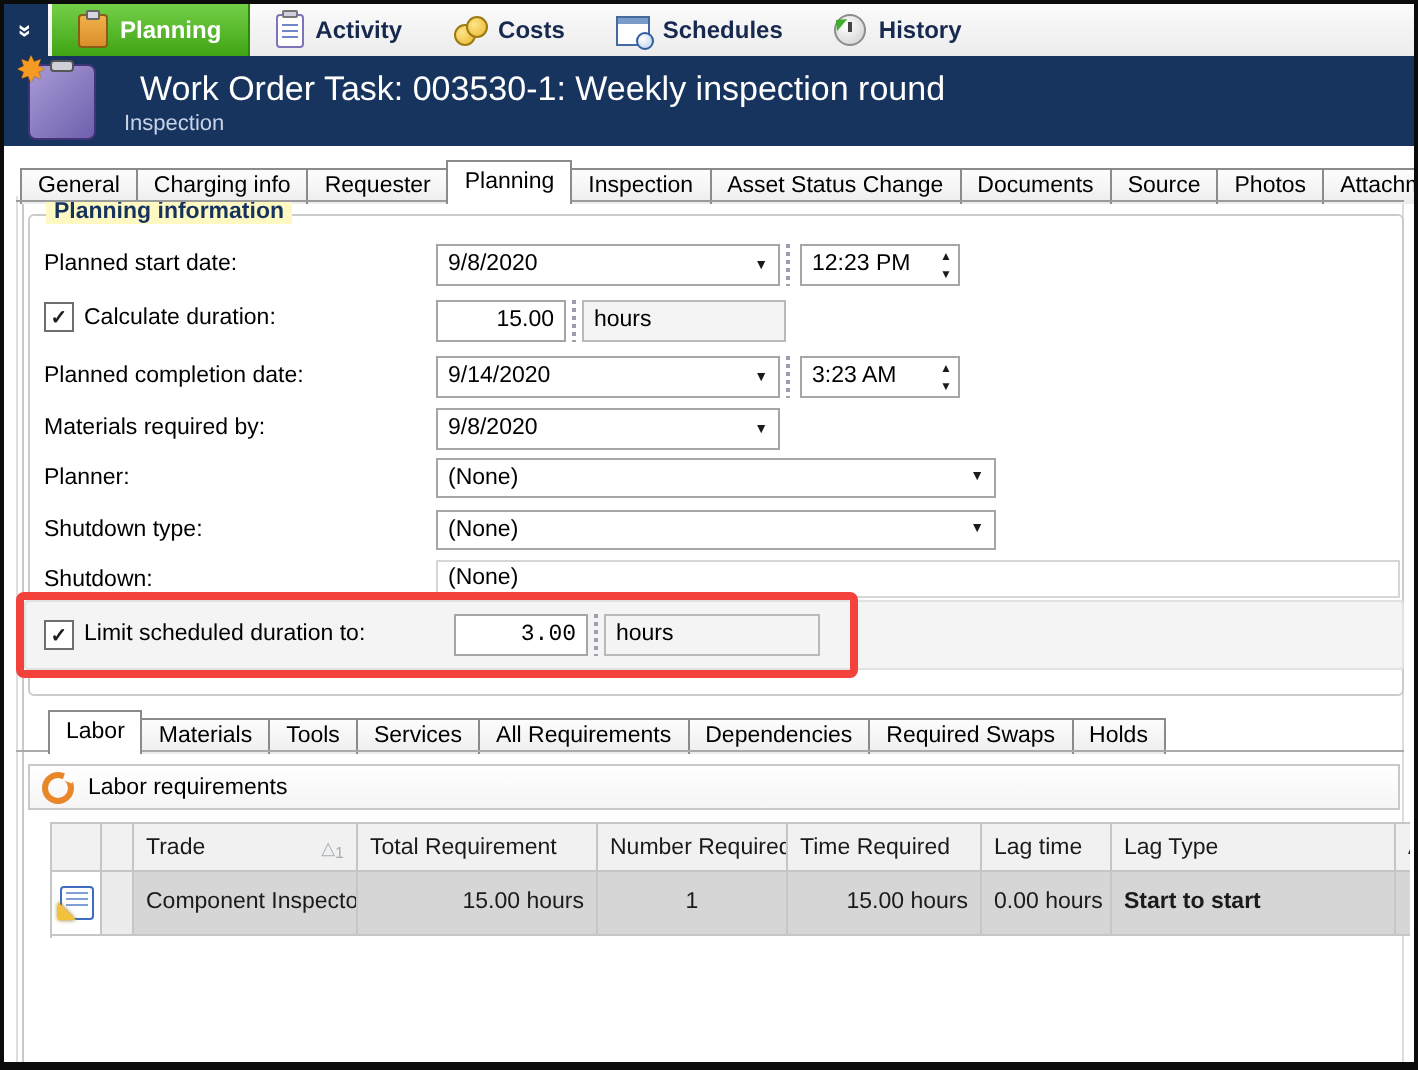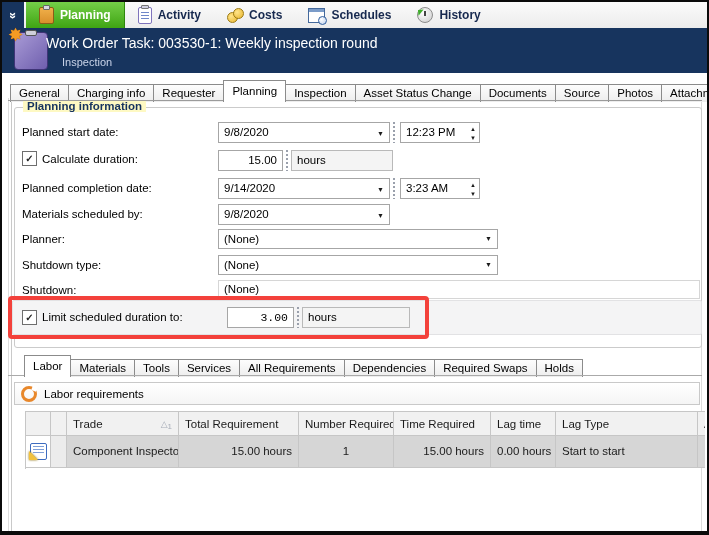--- a/index.html
+++ b/index.html
@@ -27,21 +27,21 @@
   .i-sched::after{content:"";position:absolute;right:-3px;bottom:-3px;width:7px;height:7px;border-radius:50%;background:radial-gradient(circle at 35% 35%,#ffffff,#b9cdeb);border:1px solid #2f5e9e;}
   .i-hist{width:14px;height:14px;border-radius:50%;background:radial-gradient(circle at 38% 35%,#ffffff,#cccccc);border:1px solid #8c8c8c;position:relative;}
   .i-hist::before{content:"";position:absolute;left:6px;top:3px;width:2px;height:5px;background:#444;}
   .i-hist::after{content:"";position:absolute;left:-4px;top:-2px;border:4px solid transparent;border-right-color:#3fae2a;transform:rotate(40deg);}
 
   
   .band{left:0;top:26px;width:705px;height:45px;background:#17345E;color:#fff;}
   .wo-badge{position:absolute;left:12px;top:4px;width:32px;height:36px;background:linear-gradient(135deg,#a99bd6,#6f5fae);border:1px solid #3f3477;border-radius:4px;}
   .wo-badge::before{content:"";position:absolute;left:10px;top:-3px;width:10px;height:4px;background:#cfcfda;border:1px solid #555;border-radius:2px;}
   .wo-star{position:absolute;left:-7px;top:-9px;color:#f59b23;font-size:18px;text-shadow:0 0 1px #8f4c00;}
-  .band-title{position:absolute;left:44px;top:7px;font-size:14px;}
+  .band-title{position:absolute;left:68px;top:7px;font-size:17px;}
   .band-sub{position:absolute;left:60px;top:28px;font-size:11px;color:#c9d3e8;}
 
   
   .tabstrip{display:flex;align-items:flex-end;}
   .mtabs{left:8px;top:78px;height:22px;}
   .tab{height:17px;line-height:17px;padding:0 8px;font-size:11.5px;color:#000;background:linear-gradient(#fdfdfd,#ededed);border:1px solid #8b8b8b;border-bottom:none;margin-right:-1px;cursor:pointer;white-space:nowrap;}
   .tab.active{height:21px;line-height:21px;background:#fff;position:relative;z-index:6;}
 
   
   .group{left:12px;top:105px;width:686px;height:239px;border:1px solid #cbcbcb;border-radius:3px;}
@@ -175,21 +175,21 @@
   </div>
   <div class="abs grip" style="left:391px;top:176px;height:21px;"></div>
   <div class="abs fld" style="left:398px;top:176px;width:80px;">
     <span>3:23 AM</span>
     <span class="spin">
         <span>▲</span>
         <span>▼</span>
       </span>
   </div>
 
-  <div class="abs lbl" style="left:20px;top:206px;">Materials scheduled by:</div>
+  <div class="abs lbl" style="left:20px;top:206px;">Materials required by:</div>
   <div class="abs fld" style="left:216px;top:202px;width:172px;">
     <span>9/8/2020</span>
     <span class="dd">▼</span>
   </div>
 
   <div class="abs lbl" style="left:20px;top:231px;">Planner:</div>
   <div class="abs fld" style="left:216px;top:227px;width:280px;height:20px;line-height:18px;">
     <span>(None)</span>
     <span class="dd">▼</span>
   </div>
@@ -248,18 +248,18 @@
     <div class="grow gdata">
       <div class="gcell c-icon" style="width:25px;">
           <span class="i-rec"></span>
         </div>
       <div class="gcell c-gap" style="width:16px;"></div>
       <div class="gcell" style="width:112px;">Component Inspector</div>
       <div class="gcell c-right" style="width:120px;">15.00 hours</div>
       <div class="gcell c-center" style="width:95px;">1</div>
       <div class="gcell c-right" style="width:97px;">15.00 hours</div>
       <div class="gcell c-right" style="width:65px;">0.00 hours</div>
-      <div class="gcell" style="width:142px;">Start to start</div>
+      <div class="gcell" style="width:142px;font-weight:bold;">Start to start</div>
       <div class="gcell" style="width:20px;"></div>
     </div>
   </div>
 
 </div>
 
 </body></html>

